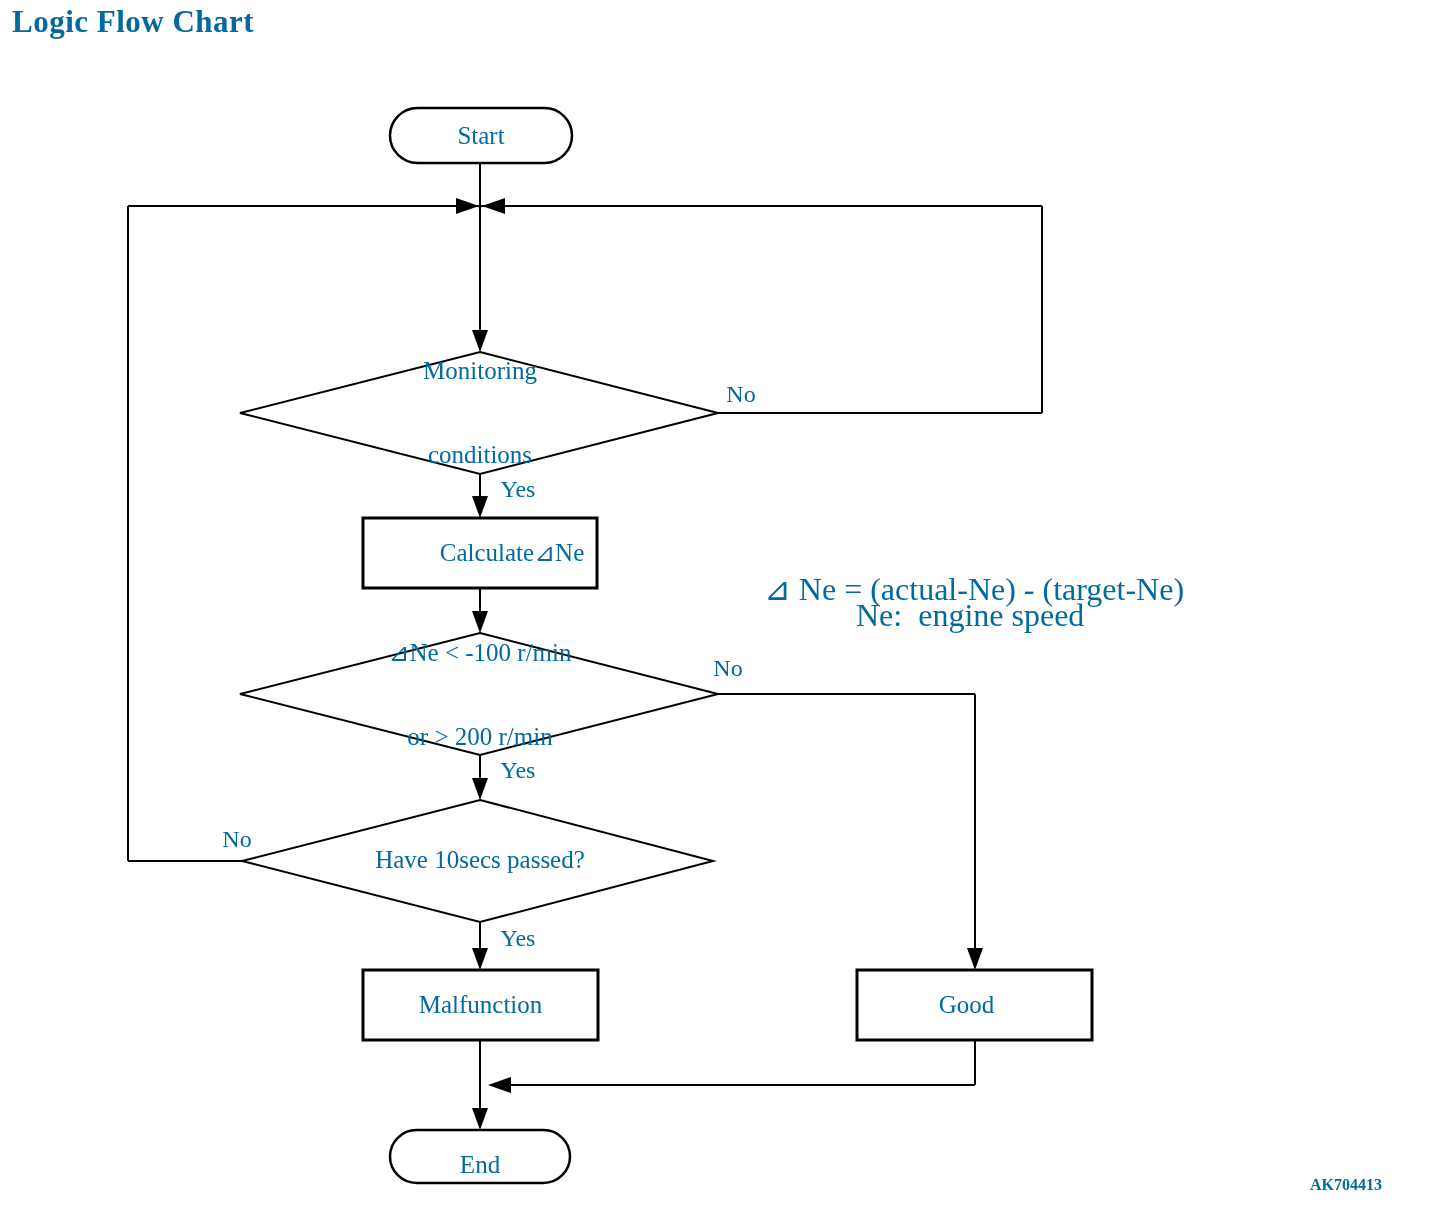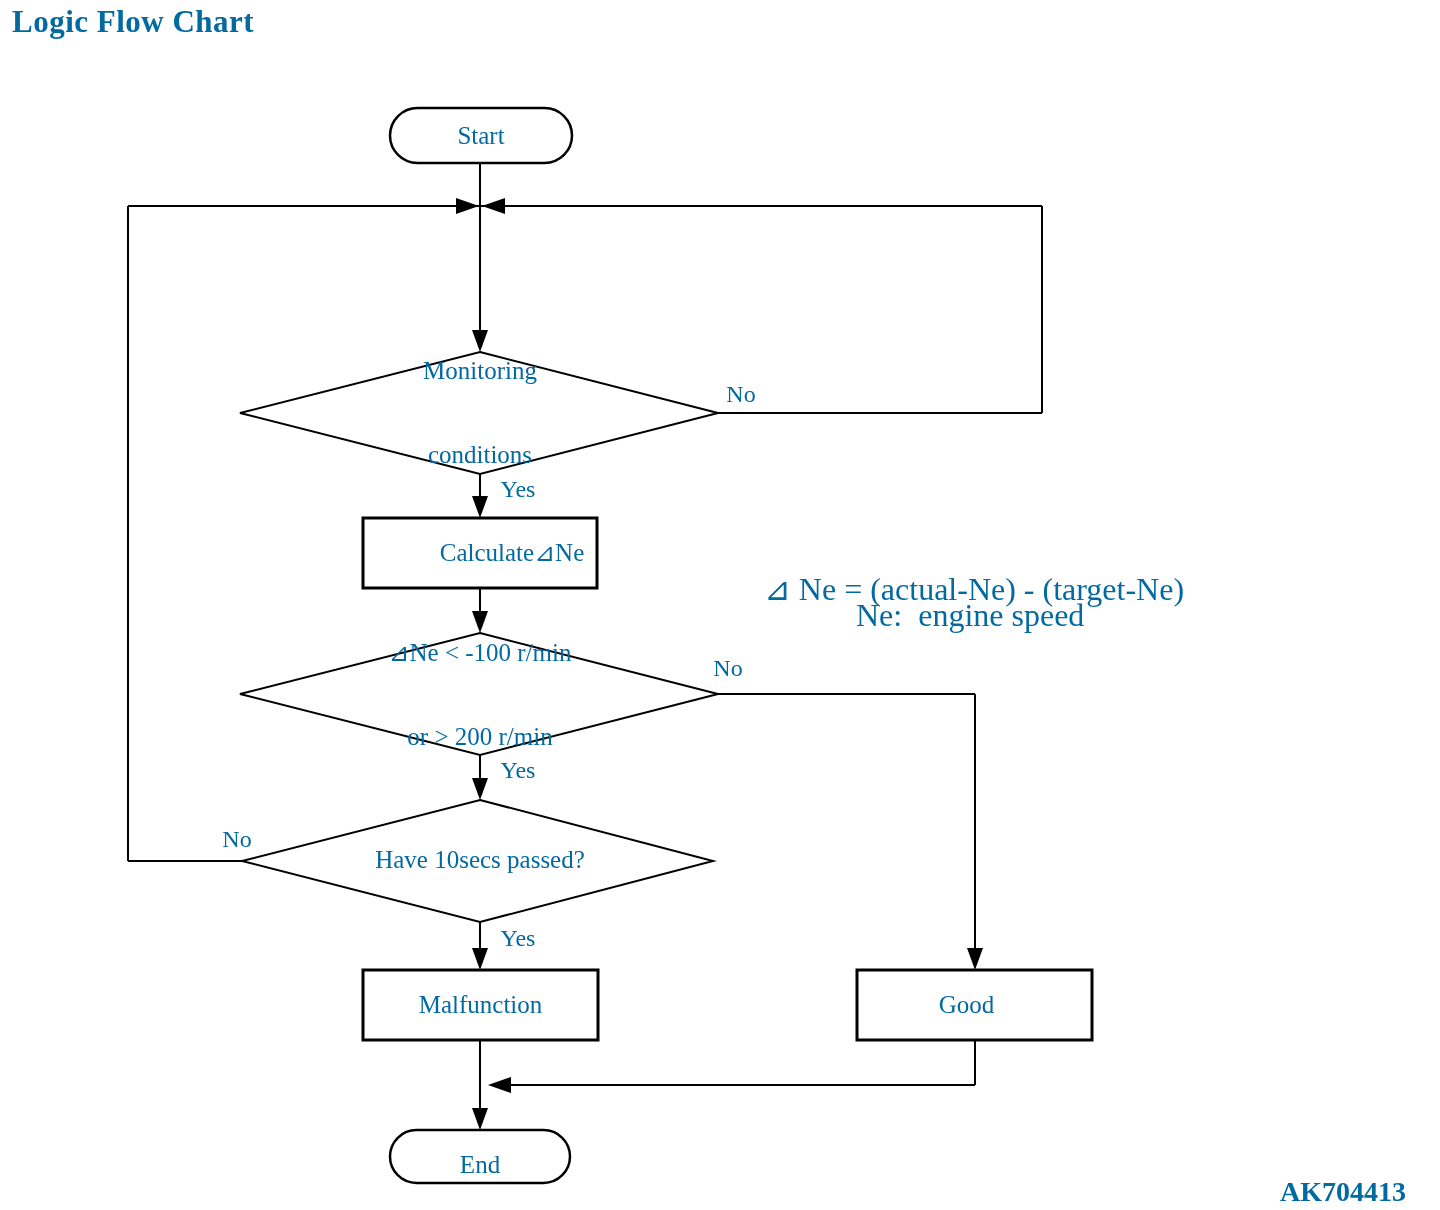--- a/index.html
+++ b/index.html
@@ -49,23 +49,23 @@
     font-size: 24px;
     white-space: pre;
   }
   .annotation-line {
     position: absolute;
     font-size: 32px;
     white-space: pre;
   }
   .figure-id {
     position: absolute;
-    right: 34px;
+    right: 58px;
     top: 1176px;
-    font-size: 28px;
+    font-size: 16px;
     font-weight: bold;
     white-space: pre;
   }
 </style>
 </head>
 <body>
 
 <div class="canvas">
 
   <svg class="diagram-layer" viewBox="0 0 1440 1210" aria-hidden="true">

